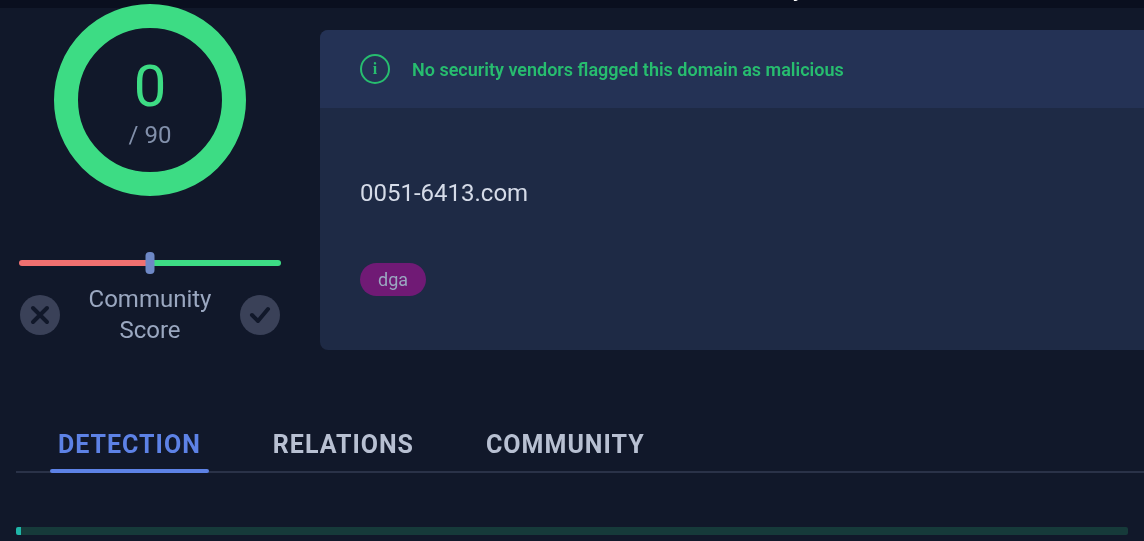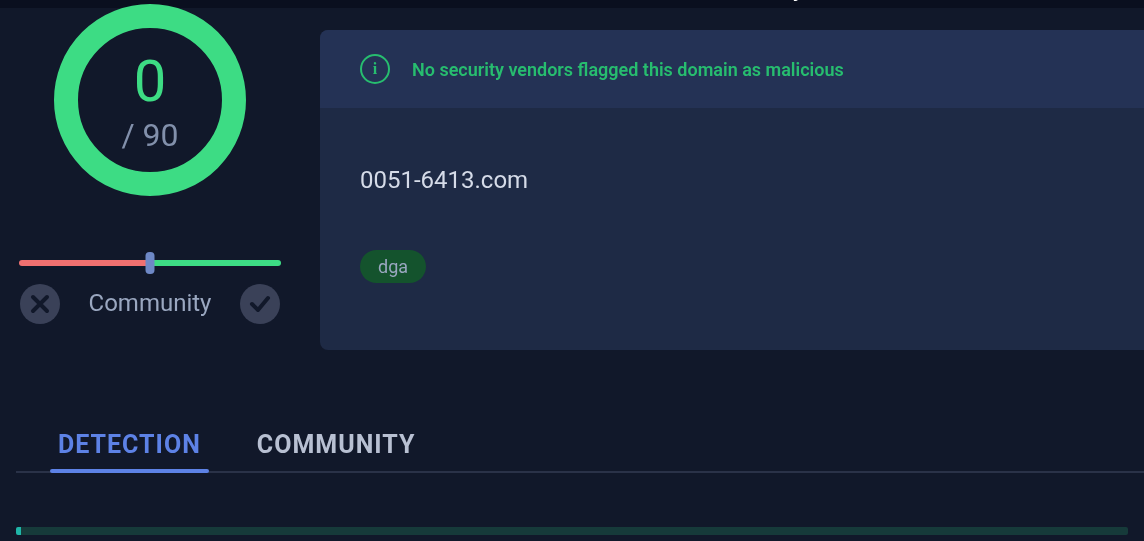--- a/index.html
+++ b/index.html
@@ -71,21 +71,21 @@
       justify-content: center;
     }
     .score-num {
       font-size: 58px;
       font-weight: 400;
       color: #3ddc84;
       line-height: 1;
       margin-top: 6px;
     }
     .score-denom {
-      font-size: 32px;
+      font-size: 24px;
       font-weight: 400;
       color: #8290ab;
       margin-top: 6px;
     }
     .score-bar {
       margin-top: 60px;
       position: relative;
       height: 6px;
       width: 262px;
       margin-left: auto;
@@ -162,44 +162,45 @@
       font-family: Georgia, serif;
       flex-shrink: 0;
     }
     .banner-text {
       font-size: 18px;
       font-weight: 600;
       color: #27bd6f;
     }
     .domain-area {
       padding: 58px 21px 30px 40px;
+      margin-top: 13px;
     }
     .domain-name {
       font-size: 24px;
       font-weight: 400;
       color: #d5dbe8;
     }
     .tags {
       margin-top: 56px;
     }
     .tag {
       display: inline-block;
-      background: #14532d;
+      background: #701a75;
       color: #9aa7c0;
       font-size: 18px;
       padding: 6px 18px;
       border-radius: 18px;
     }
     .tabs {
       position: absolute;
       top: 418px;
       left: 16px;
       right: 0;
       display: flex;
-      gap: 56px;
+      gap: 72px;
       border-bottom: 2px solid #2a3248;
       padding-left: 42px;
       text-align: center;
     }
     .tab {
       font-size: 25px;
       font-weight: 700;
       letter-spacing: 1px;
       color: #b8c0d2;
       padding: 12px 0;
@@ -255,20 +256,21 @@
   </div>
 
   <div class="community-row">
     <div class="vote-btn">
       <svg viewBox="0 0 24 24">
         <path d="M5 5 L19 19 M19 5 L5 19" stroke="#11182a" stroke-width="4" stroke-linecap="round" fill="none"></path>
       </svg>
     </div>
     <div class="community-label">
       <div>Community</div>
+      <div>Score</div>
     </div>
     <div class="vote-btn">
       <svg viewBox="0 0 24 24">
         <path d="M4 12 L10 18 L20 6" stroke="#11182a" stroke-width="4" stroke-linecap="round" stroke-linejoin="round" fill="none"></path>
       </svg>
     </div>
   </div>
 </div>
 
 <div class="main-panel">
@@ -279,16 +281,17 @@
   <div class="domain-area">
     <div class="domain-name">0051-6413.com</div>
     <div class="tags">
       <span class="tag">dga</span>
     </div>
   </div>
 </div>
 
 <div class="tabs">
   <div class="tab active">DETECTION</div>
+  <div class="tab">RELATIONS</div>
   <div class="tab">COMMUNITY</div>
 </div>
 
 <div class="bottom-accent"></div>
 
 </body></html>

